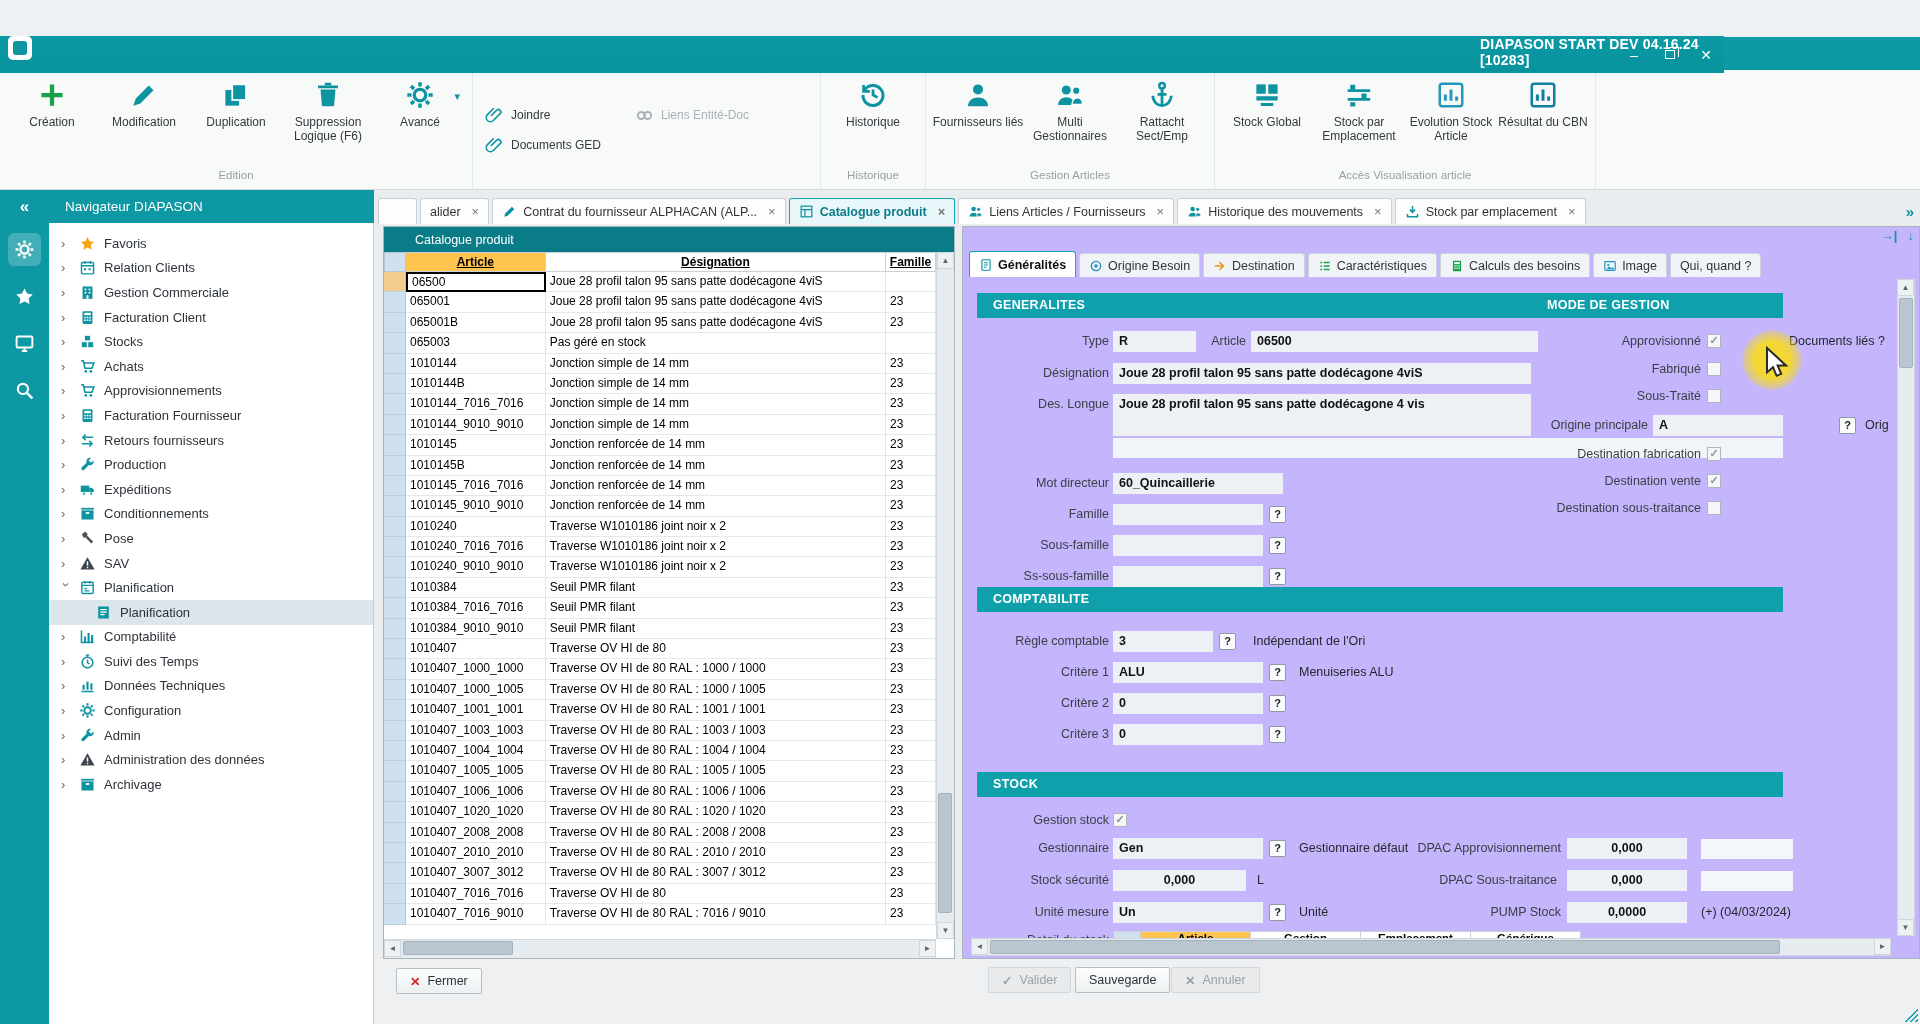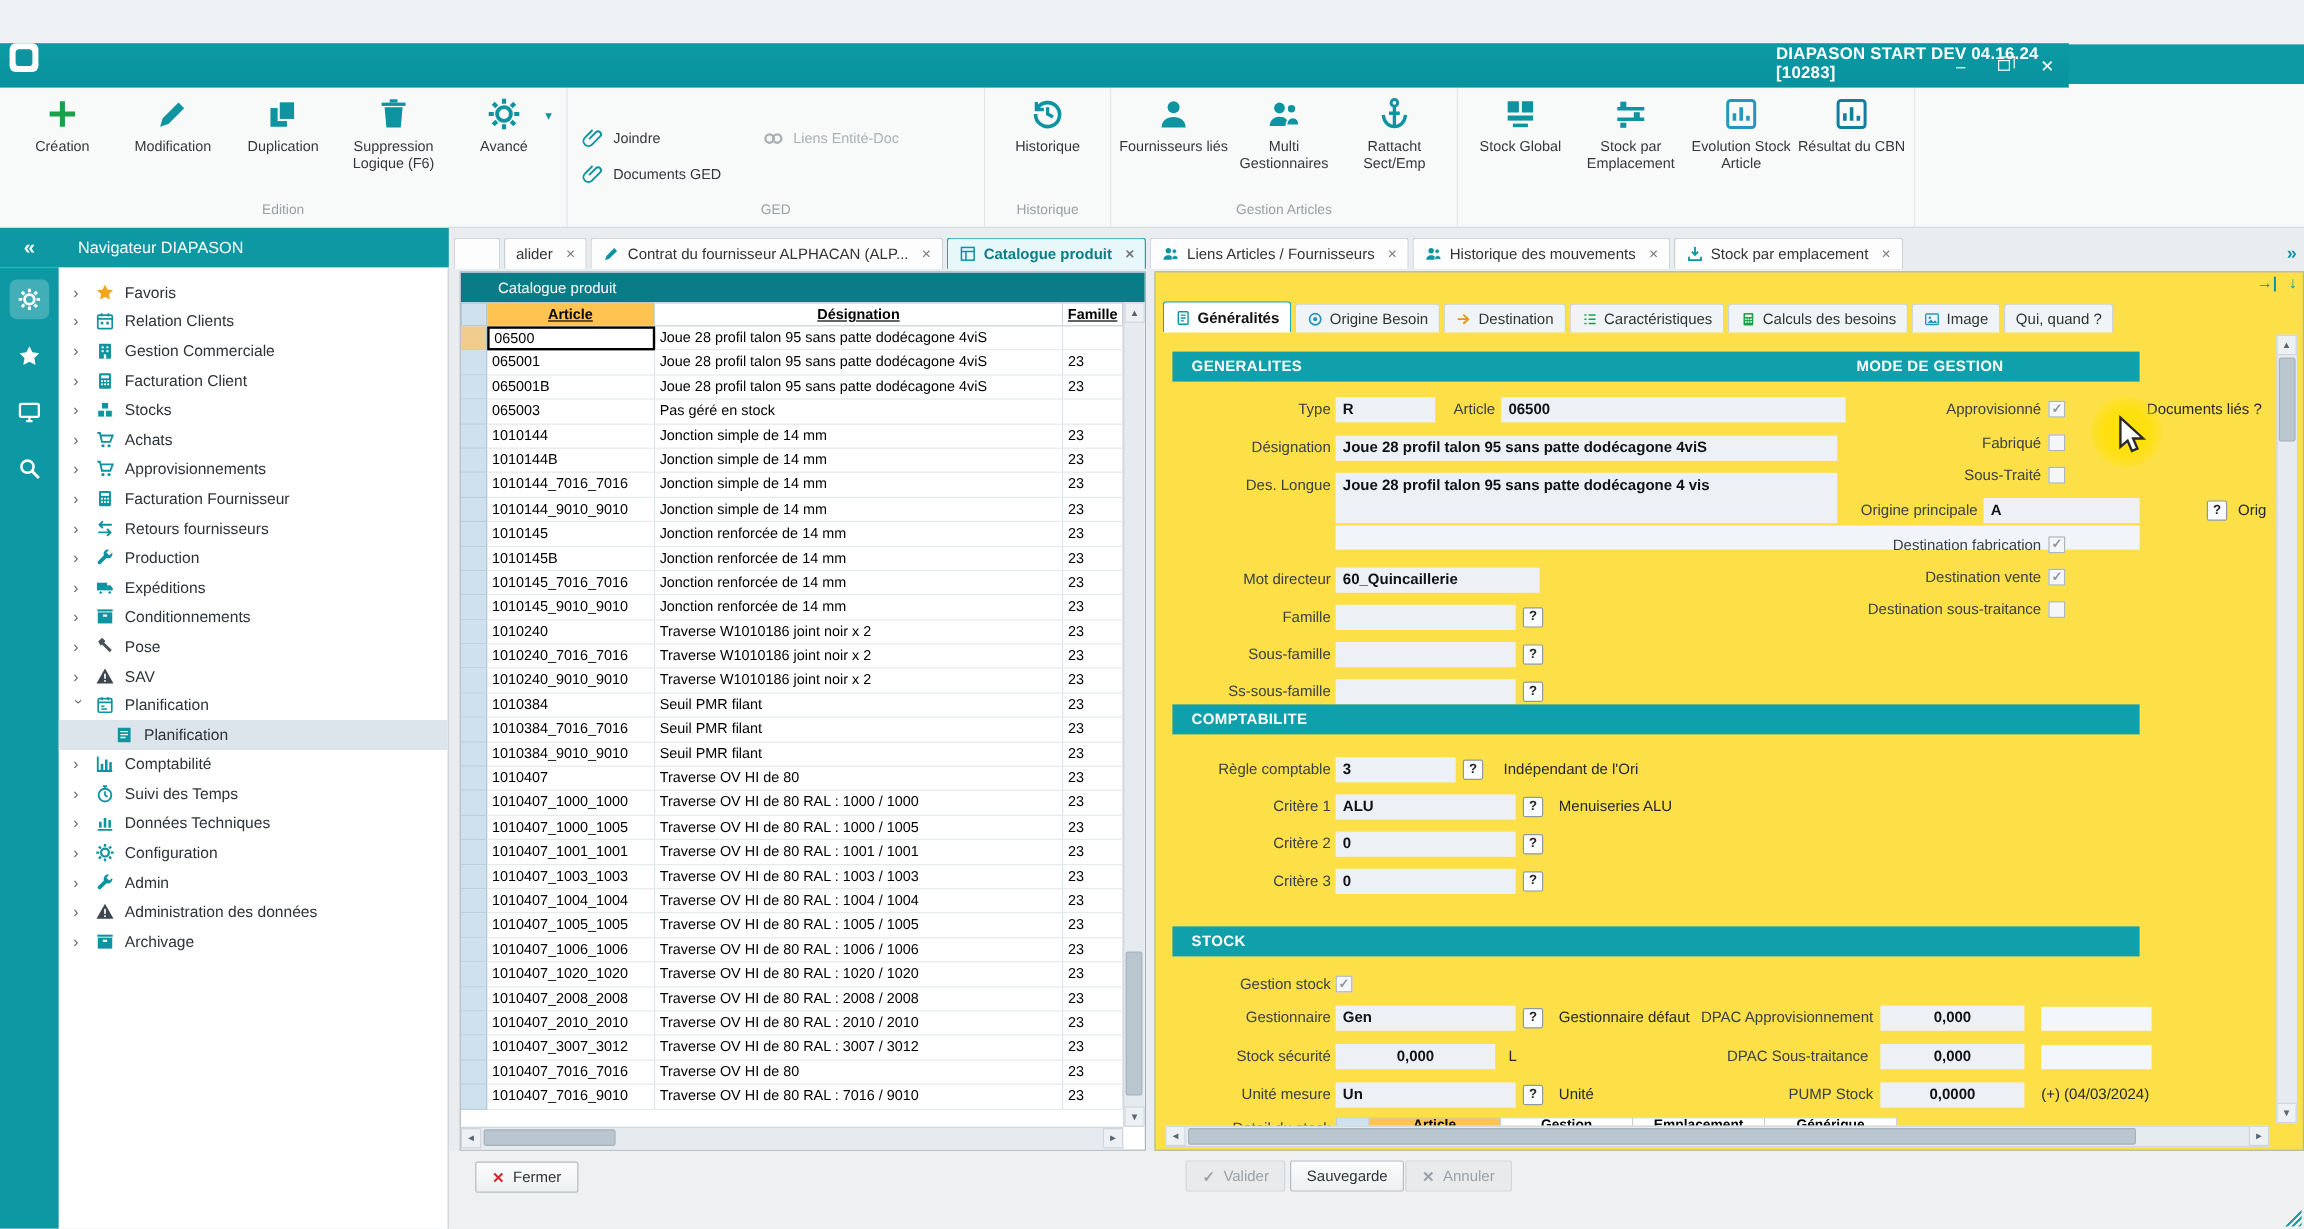--- a/index.html
+++ b/index.html
@@ -82,21 +82,21 @@
   .cell.art { width:140px; }
   .cell.art.editing { border:2px solid #000; line-height:16px; background:#fff; }
   .cell.des { width:341px; }
   .cell.fam { width:50px; }
   .c-vscroll { position:absolute; right:0px; top:25px; width:18px; bottom:19px; background:#e6ebf0; border-left:1px solid #cfd7dd; }
   .c-hscroll { position:absolute; left:0; right:18px; bottom:0; height:19px; background:#e6ebf0; border-top:1px solid #cfd7dd; }
   .sb-btn { position:absolute; width:17px; height:17px; background:#edf1f4; border:1px solid #cfd7dd; color:#5a6670; font-size:8px; text-align:center; line-height:15px; }
   .sb-thumb { position:absolute; background:#b9c5cf; border:1px solid #a4b2bd; border-radius:2px; }
 
   
-  .detail-panel { position:absolute; left:962px; top:226px; width:958px; height:733px; background:#fde047; border:1px solid #aab6bd; z-index:5; overflow:hidden; }
+  .detail-panel { position:absolute; left:962px; top:226px; width:958px; height:733px; background:#c4b5fd; border:1px solid #aab6bd; z-index:5; overflow:hidden; }
   .detail-tabs { position:absolute; left:6px; top:24px; right:30px; height:26px; display:flex; gap:3px; align-items:flex-end; }
   .d-tab { display:flex; align-items:center; gap:5px; padding:0 9px; font-size:12.5px; color:#333; background:#f1f4f6; border:1px solid #ccd4d9; border-bottom:none; border-radius:3px 3px 0 0; height:24px; white-space:nowrap; cursor:default; }
   .d-tab .t-ic { width:14px; height:14px; }
   .d-tab.active { background:#fff; border-color:#18a7b3; font-weight:bold; color:#111; height:26px; }
   .sbar { position:absolute; left:14px; width:806px; height:25px; background:#0fa0ac; color:#fff; font-weight:bold; font-size:12.5px; line-height:25px; }
   .sbar .t1 { padding-left:16px; letter-spacing:.3px; }
   .sbar .t2 { position:absolute; left:570px; top:0; letter-spacing:.3px; }
   .flabel { position:absolute; text-align:right; font-size:12.5px; color:#3a4046; height:21px; line-height:21px; white-space:nowrap; }
   .ffield { position:absolute; background:#edf1f6; height:21px; line-height:21px; font-weight:bold; font-size:12.5px; color:#101214; padding-left:6px; white-space:nowrap; overflow:hidden; }
   .ffield.center { text-align:center; padding-left:0; }
@@ -223,21 +223,20 @@
         </div>
         <div class="small-btn">
           <span class="ic ic">
             <svg viewBox="0 0 24 24">
               <path d="M7.5 12.5l7.2-7.2a3.1 3.1 0 0 1 4.4 4.4l-8.6 8.6a5.2 5.2 0 0 1-7.4-7.4l8-8" fill="none" stroke="#0e93a0" stroke-width="2"></path>
             </svg>
           </span>
           <span class="lbl">Documents GED</span>
         </div>
       </div>
-      <div class="group-label">GED</div>
     </div>
     <div class="ribbon-group">
       <div class="group-buttons">
         <div class="big-btn">
           <span class="ic ic">
             <svg viewBox="0 0 24 24">
               <path d="M4.5 4v5h5" fill="none" stroke="#0e93a0" stroke-width="2.2"></path>
               <path d="M5 8.5A8 8 0 1 1 4 12" fill="none" stroke="#0e93a0" stroke-width="2.4"></path>
               <path d="M12 7.5V12l3.6 2" fill="none" stroke="#0e93a0" stroke-width="2.2"></path>
             </svg>
@@ -318,20 +317,21 @@
         <div class="big-btn">
           <span class="ic ic">
             <svg viewBox="0 0 24 24">
               <rect x="3" y="3" width="18" height="18" rx="2" fill="none" stroke="#0e7f9d" stroke-width="2"></rect>
               <path d="M7.5 16.5v-5M12 16.5V7.5M16.5 16.5v-3.4" stroke="#0e7f9d" stroke-width="2.4"></path>
             </svg>
           </span>
           <span class="lbl">Résultat du CBN</span>
         </div>
       </div>
+      <div class="group-label">Accès Visualisation article</div>
     </div>
   </div>
 
 <div class="nav-header">
   <div class="collapse-btn">«</div>
   <div class="nav-title">Navigateur DIAPASON</div>
 </div>
 <div class="rail">
     <div class="rail-icon ic active">
       <svg viewBox="0 0 24 24">

